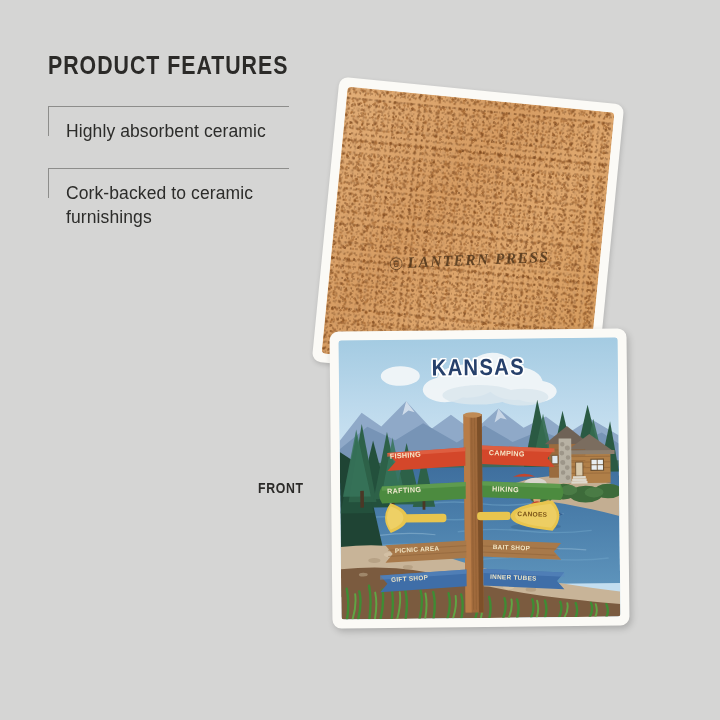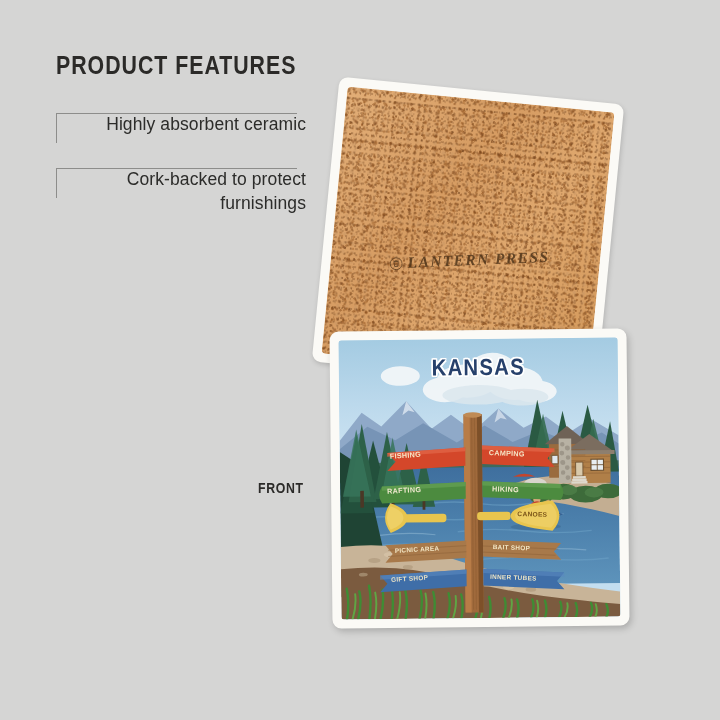--- a/index.html
+++ b/index.html
@@ -12,42 +12,41 @@
 
   body {
     background: #d5d5d4;
     font-family: "Liberation Sans", sans-serif;
     position: relative;
   }
 
   
   .features-panel {
     position: absolute;
-    left: 56px;
+    left: 48px;
     top: 50px;
     width: 250px;
   }
 
   .features-title {
     font-family: "Liberation Sans Narrow", "Liberation Sans", sans-serif;
     font-weight: bold;
     font-size: 26px;
     letter-spacing: 1.2px;
     color: #2b2a28;
     transform: scaleX(0.82);
     transform-origin: left center;
     white-space: nowrap;
   }
 
   .feature-item {
     position: relative;
-    margin-top: 32px;
+    margin-top: 25px;
     padding-left: 18px;
-    padding-top: 0;
-    text-align: right;
+    padding-top: 14px;
   }
   .feature-item::before {
     content: "";
     position: absolute;
     left: 0; top: 0;
     width: 241px;
     height: 1px;
     background: #8d8d8b;
   }
   .feature-item::after {
@@ -215,21 +214,21 @@
 </head>
 <body style="background: rgb(213, 213, 212);">
 
 <div class="features-panel">
   <div class="features-title">PRODUCT FEATURES</div>
 
   <div class="feature-item">
     <div class="feature-text">Highly absorbent ceramic</div>
   </div>
   <div class="feature-item">
-    <div class="feature-text">Cork-backed to protect furnishings</div>
+    <div class="feature-text">Cork-backed to ceramic furnishings</div>
   </div>
 </div>
 
 <div class="view-label label-back">BACK</div>
 <div class="view-label label-front">FRONT</div>
 
 <div class="coaster coaster-back">
   <div class="cork">
     <div class="brand">
       <svg class="brand-logo" viewBox="0 0 24 24">

